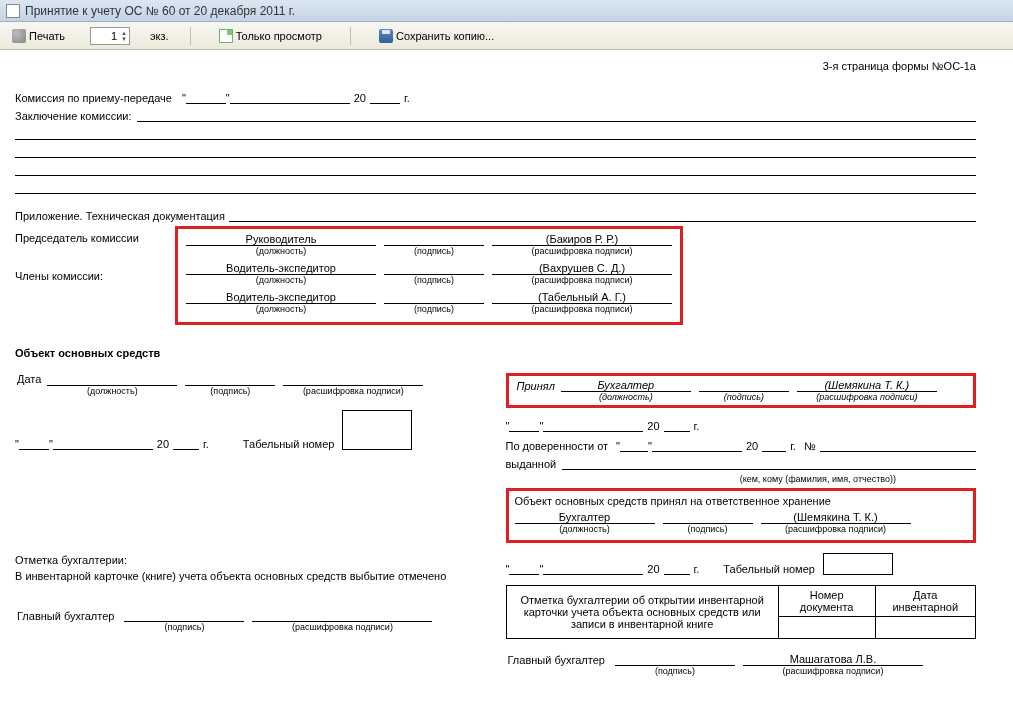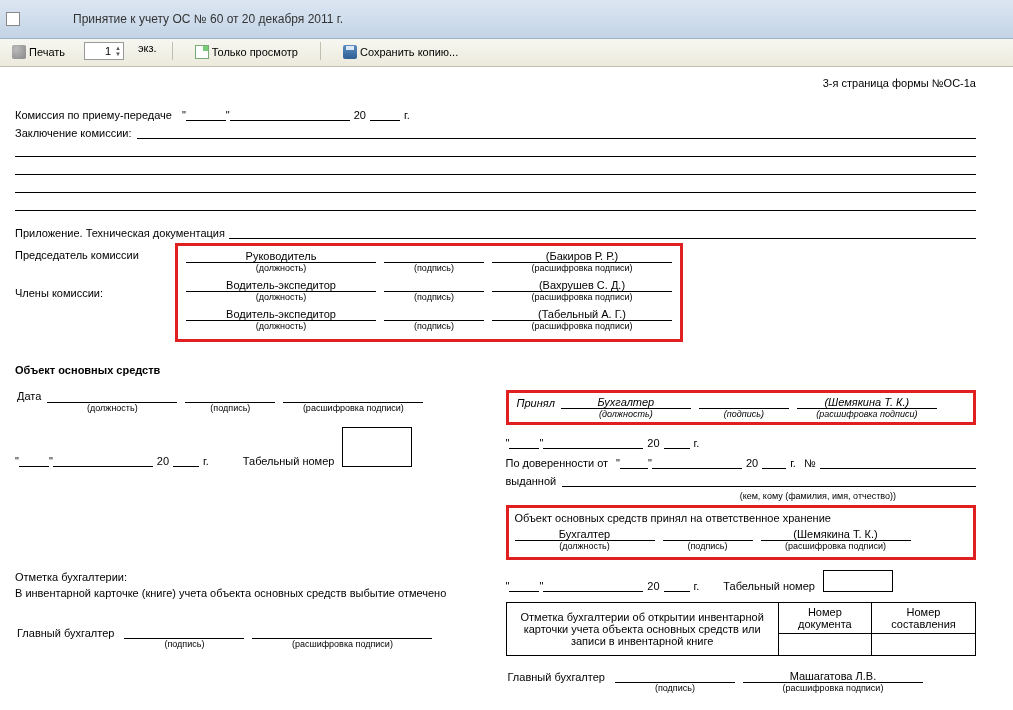--- a/index.html
+++ b/index.html
@@ -6,40 +6,39 @@
   body {
     margin: 0;
     font-family: Arial, sans-serif;
     font-size: 11px;
     background: #fff;
     color: #000;
   }
   .titlebar {
     background: linear-gradient(#dce6f2, #c3d4e6);
     border-bottom: 1px solid #a0b0c4;
-    padding: 19px 6px;
+    padding: 2px 6px;
     display: flex;
     align-items: center;
     height: 22px;
-    gap: 48px;
   }
   .titlebar-icon {
     width: 14px; height: 14px;
     border: 1px solid #888;
     background: #fff;
     margin-right: 5px;
   }
   .titlebar-text { color: #333; font-size: 12px; }
   .toolbar {
     background: linear-gradient(#f7f7f2, #eceadc);
     border-bottom: 1px solid #c0c0b0;
     padding: 3px 5px;
     display: flex;
-    align-items: flex-start;
-    gap: 12px;
+    align-items: center;
+    gap: 18px;
     height: 28px;
   }
   .btn {
     display: inline-flex;
     align-items: center;
     gap: 3px;
     padding: 2px 6px;
     border: 1px solid transparent;
     border-radius: 3px;
     cursor: pointer;
@@ -409,21 +408,21 @@
         <span>Табельный номер</span>
         <span style="width:8px;"></span>
         <span class="box" style="min-height:22px;padding:2px 30px;"></span>
       </div>
 
       <table class="note-table" style="margin-top:10px;">
         <tbody>
             <tr>
           <th style="width:58%;" rowspan="2">Отметка бухгалтерии об открытии инвентарной карточки учета объекта основных средств или записи в инвентарной книге</th>
           <th>Номер документа</th>
-          <th>Номер составления</th>
+          <th>Дата инвентарной</th>
         </tr>
         <tr>
           <td style="height:22px;"></td>
           <td></td>
         </tr>
       </tbody>
         </table>
 
       <table class="sig-table" style="margin-top:14px;">
         <tbody>

